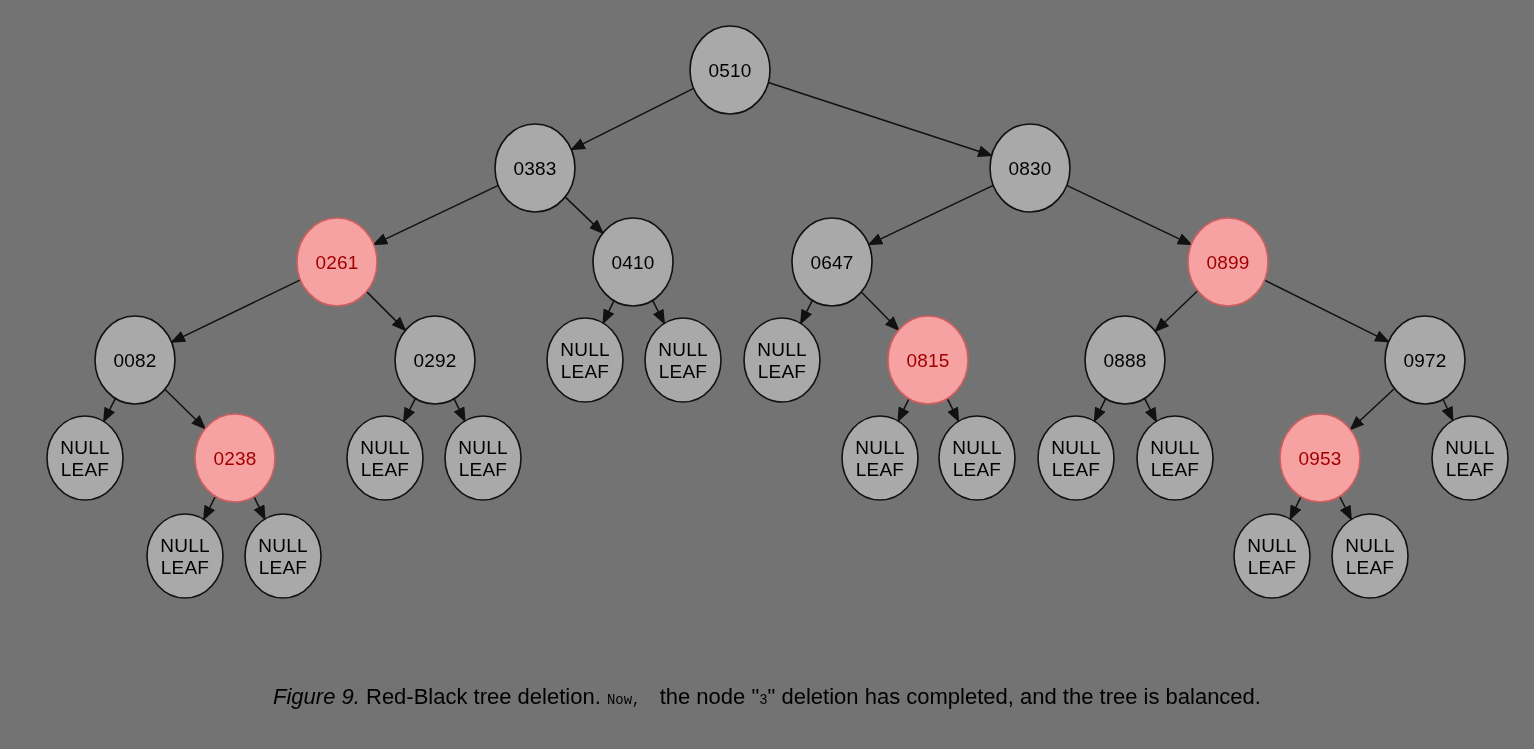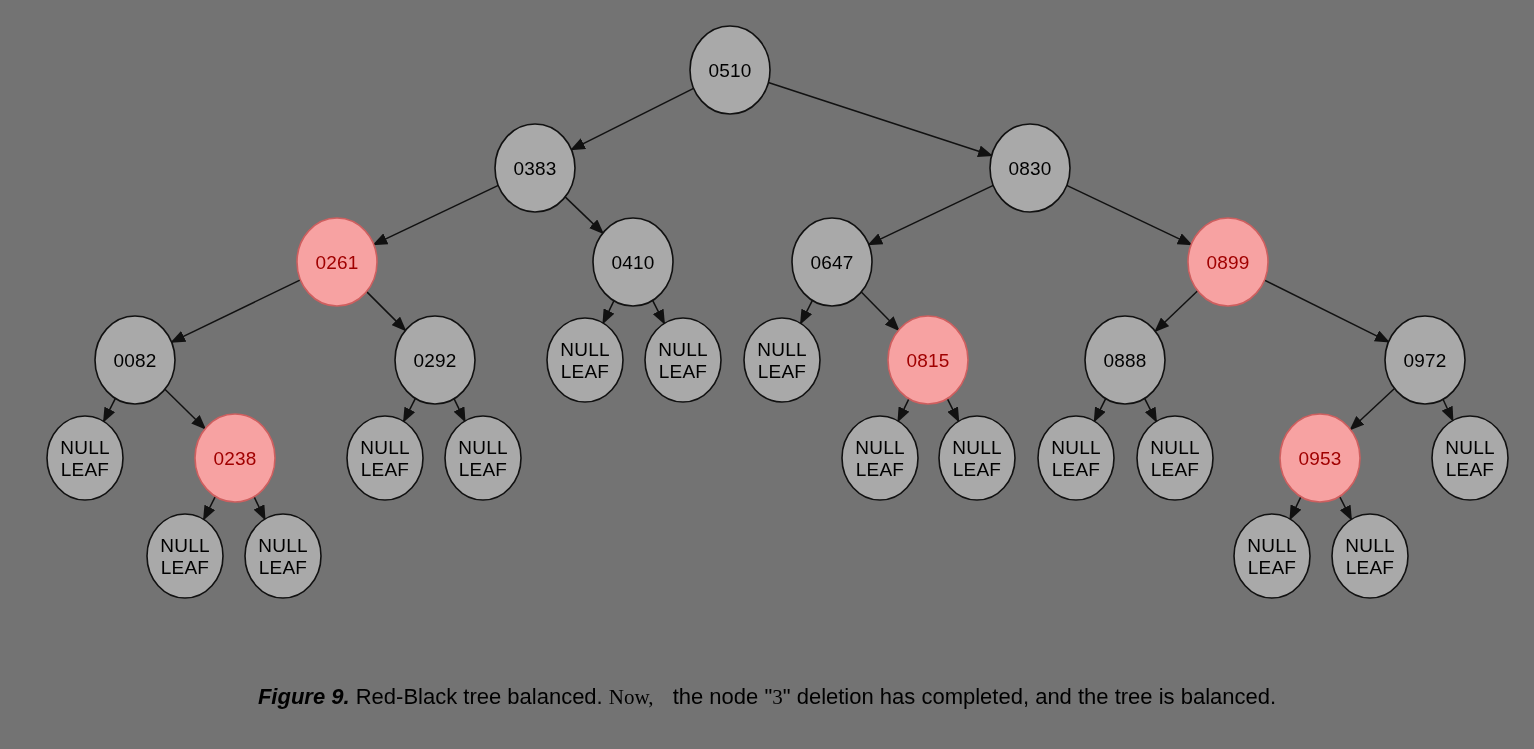--- a/index.html
+++ b/index.html
@@ -33,25 +33,24 @@
     top: 684px;
     left: 0;
     width: 100%;
     text-align: center;
     font-size: 22px;
     color: #000000;
     white-space: pre;
   }
   .caption .it {
     font-style: italic;
-    font-weight: bold;
   }
   .caption .mono {
-    font-family: Liberation Serif, serif;
-    font-size: 21px;
+    font-family: Liberation Mono, monospace;
+    font-size: 14px;
   }
   .caption .mono-now {
     margin-right: 13px;
   }
 </style>
 </head>
 <body>
 
 <div class="canvas">
   <svg id="tree-svg" viewBox="0 0 1534 630" xmlns="http://www.w3.org/2000/svg">
@@ -203,14 +202,14 @@
           <ellipse cx="1272" cy="556" rx="38" ry="42" fill="#A9A9A9" stroke="#111111" stroke-width="1.6"></ellipse>
           <text text-anchor="middle" class="node-label" fill="#000000"><tspan x="1272" y="552">NULL</tspan><tspan x="1272" y="574">LEAF</tspan></text>
         </g>
         <g>
           <ellipse cx="1370" cy="556" rx="38" ry="42" fill="#A9A9A9" stroke="#111111" stroke-width="1.6"></ellipse>
           <text text-anchor="middle" class="node-label" fill="#000000"><tspan x="1370" y="552">NULL</tspan><tspan x="1370" y="574">LEAF</tspan></text>
         </g>
       </g>
   </svg>
 
-  <div class="caption"><span class="it">Figure 9.</span><span> Red-Black tree balanced. </span><span class="mono mono-now">Now,</span><span> the node "</span><span class="mono">3</span><span>" deletion has completed, and the tree is balanced.</span></div>
+  <div class="caption"><span class="it">Figure 9.</span><span> Red-Black tree deletion. </span><span class="mono mono-now">Now,</span><span> the node "</span><span class="mono">3</span><span>" deletion has completed, and the tree is balanced.</span></div>
 </div>
 
 </body></html>

